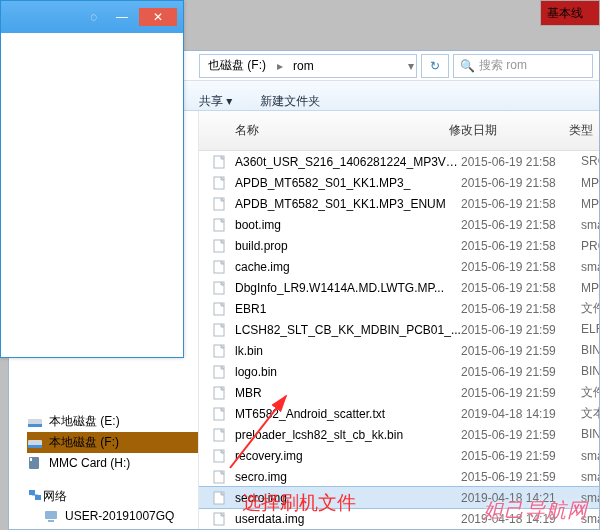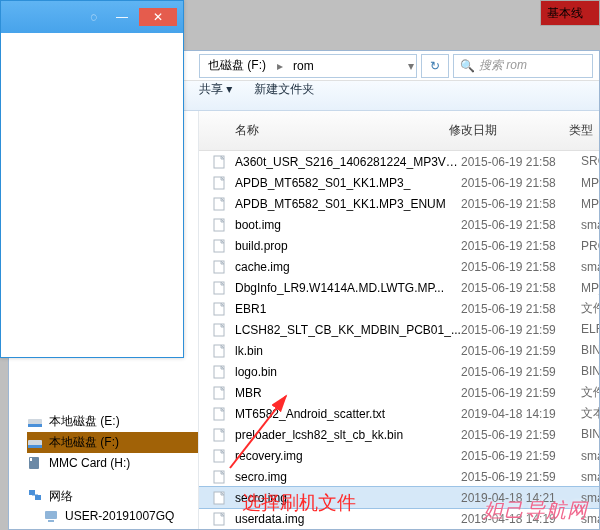--- a/index.html
+++ b/index.html
@@ -16,30 +16,30 @@
 
   .explorer { position: absolute; top: 50px; left: 8px; right: 0; bottom: 0; background: #fff; border: 1px solid #9cb6d3; }
   .breadcrumb-row { height: 30px; display:flex; align-items:center; border-bottom: 1px solid #e0e0e0; background:#fff;text-align:center; }
   .breadcrumb-bar { flex:1; height:24px; border:1px solid #b3cbe2; display:flex; align-items:center; margin: 0 4px; background:#fff; }
   .crumb { padding: 0 8px; height:100%; display:flex; align-items:center; cursor:pointer; border-right:1px solid transparent;}
   .crumb-sep { color:#777; padding:0 2px; }
   .refresh { width:28px; height:24px; border:1px solid #b3cbe2; display:flex; align-items:center; justify-content:center; margin-right:4px; color:#3a7ab0; cursor:pointer;}
   .searchbox { width:140px; height:24px; border:1px solid #b3cbe2; display:flex; align-items:center; padding:0 6px; color:#999; margin-right:6px; }
   .searchbox .sicon { margin-right:4px; color:#6a8fb3; }
 
-  .toolbar-row { height: 30px; background: linear-gradient(#f7fbff,#e7f1fb); border-bottom:1px solid #c7d8ea; display:flex; align-items:flex-start; padding-left: 190px; gap: 22px; color:#234; }
+  .toolbar-row { height: 30px; background: linear-gradient(#f7fbff,#e7f1fb); border-bottom:1px solid #c7d8ea; display:flex; align-items:flex-end; padding-left: 190px; gap: 28px; color:#234; }
   .toolbar-row .titm { cursor:pointer; display:flex; align-items:center; gap:3px; }
 
   .body-row { position:absolute; top:60px; bottom:0; left:0; right:0; display:flex; }
   .nav-pane { width: 190px; background:#fff; border-right:1px solid #e4e8ec; padding: 300px 0 0 18px; }
   .nav-item { display:flex; align-items:center; gap:6px; padding:2px 0; cursor:pointer; }
   .nav-item.sel { background:#a16207; }
   .nav-item .ico { width:16px; height:16px; display:inline-flex; align-items:center; justify-content:center; }
   .nav-group { margin-top: 14px; }
-  .nav-group .ghead { display:flex; align-items:center; gap:6px; cursor:pointer; }
+  .nav-group .ghead { display:flex; align-items:center; cursor:pointer; }
 
   .file-pane { flex:1; background:#fff; overflow:hidden; display:flex; flex-direction:column; }
   .col-headers { height:40px; display:flex; align-items:center; border-bottom:1px solid #e0e0e0; color:#333; background:linear-gradient(#fdfdfd,#f0f0f0); }
   .ch-name { padding-left: 36px; flex: 0 0 250px; }
   .ch-date { flex: 0 0 120px; }
   .ch-type { flex: 1; }
   .file-list { flex:1; overflow:auto; }
   .frow { display:flex; align-items:center; height:21px; cursor:default; }
   .frow.hl { background:#d6e8f8; outline:1px solid #9cc3e6; }
   .frow .ficon { width:16px; height:16px; margin: 0 8px 0 12px; display:inline-flex; align-items:center; justify-content:center; }
@@ -74,21 +74,21 @@
       <span class="crumb-sep">▸</span>
       <span class="crumb">
         <span>rom</span>
       </span>
       <span style="flex:1"></span>
       <span class="crumb-sep">▾</span>
     </div>
     <div class="refresh">↻</div>
     <div class="searchbox">
       <span class="sicon">🔍</span>
-      <span style="font-style:italic">搜索 rom</span>
+      <span style="">搜索 rom</span>
     </div>
   </div>
 
   <div class="toolbar-row">
     <span class="titm">
       <span>共享 ▾</span>
     </span>
     <span class="titm">
       <span>新建文件夹</span>
     </span>

